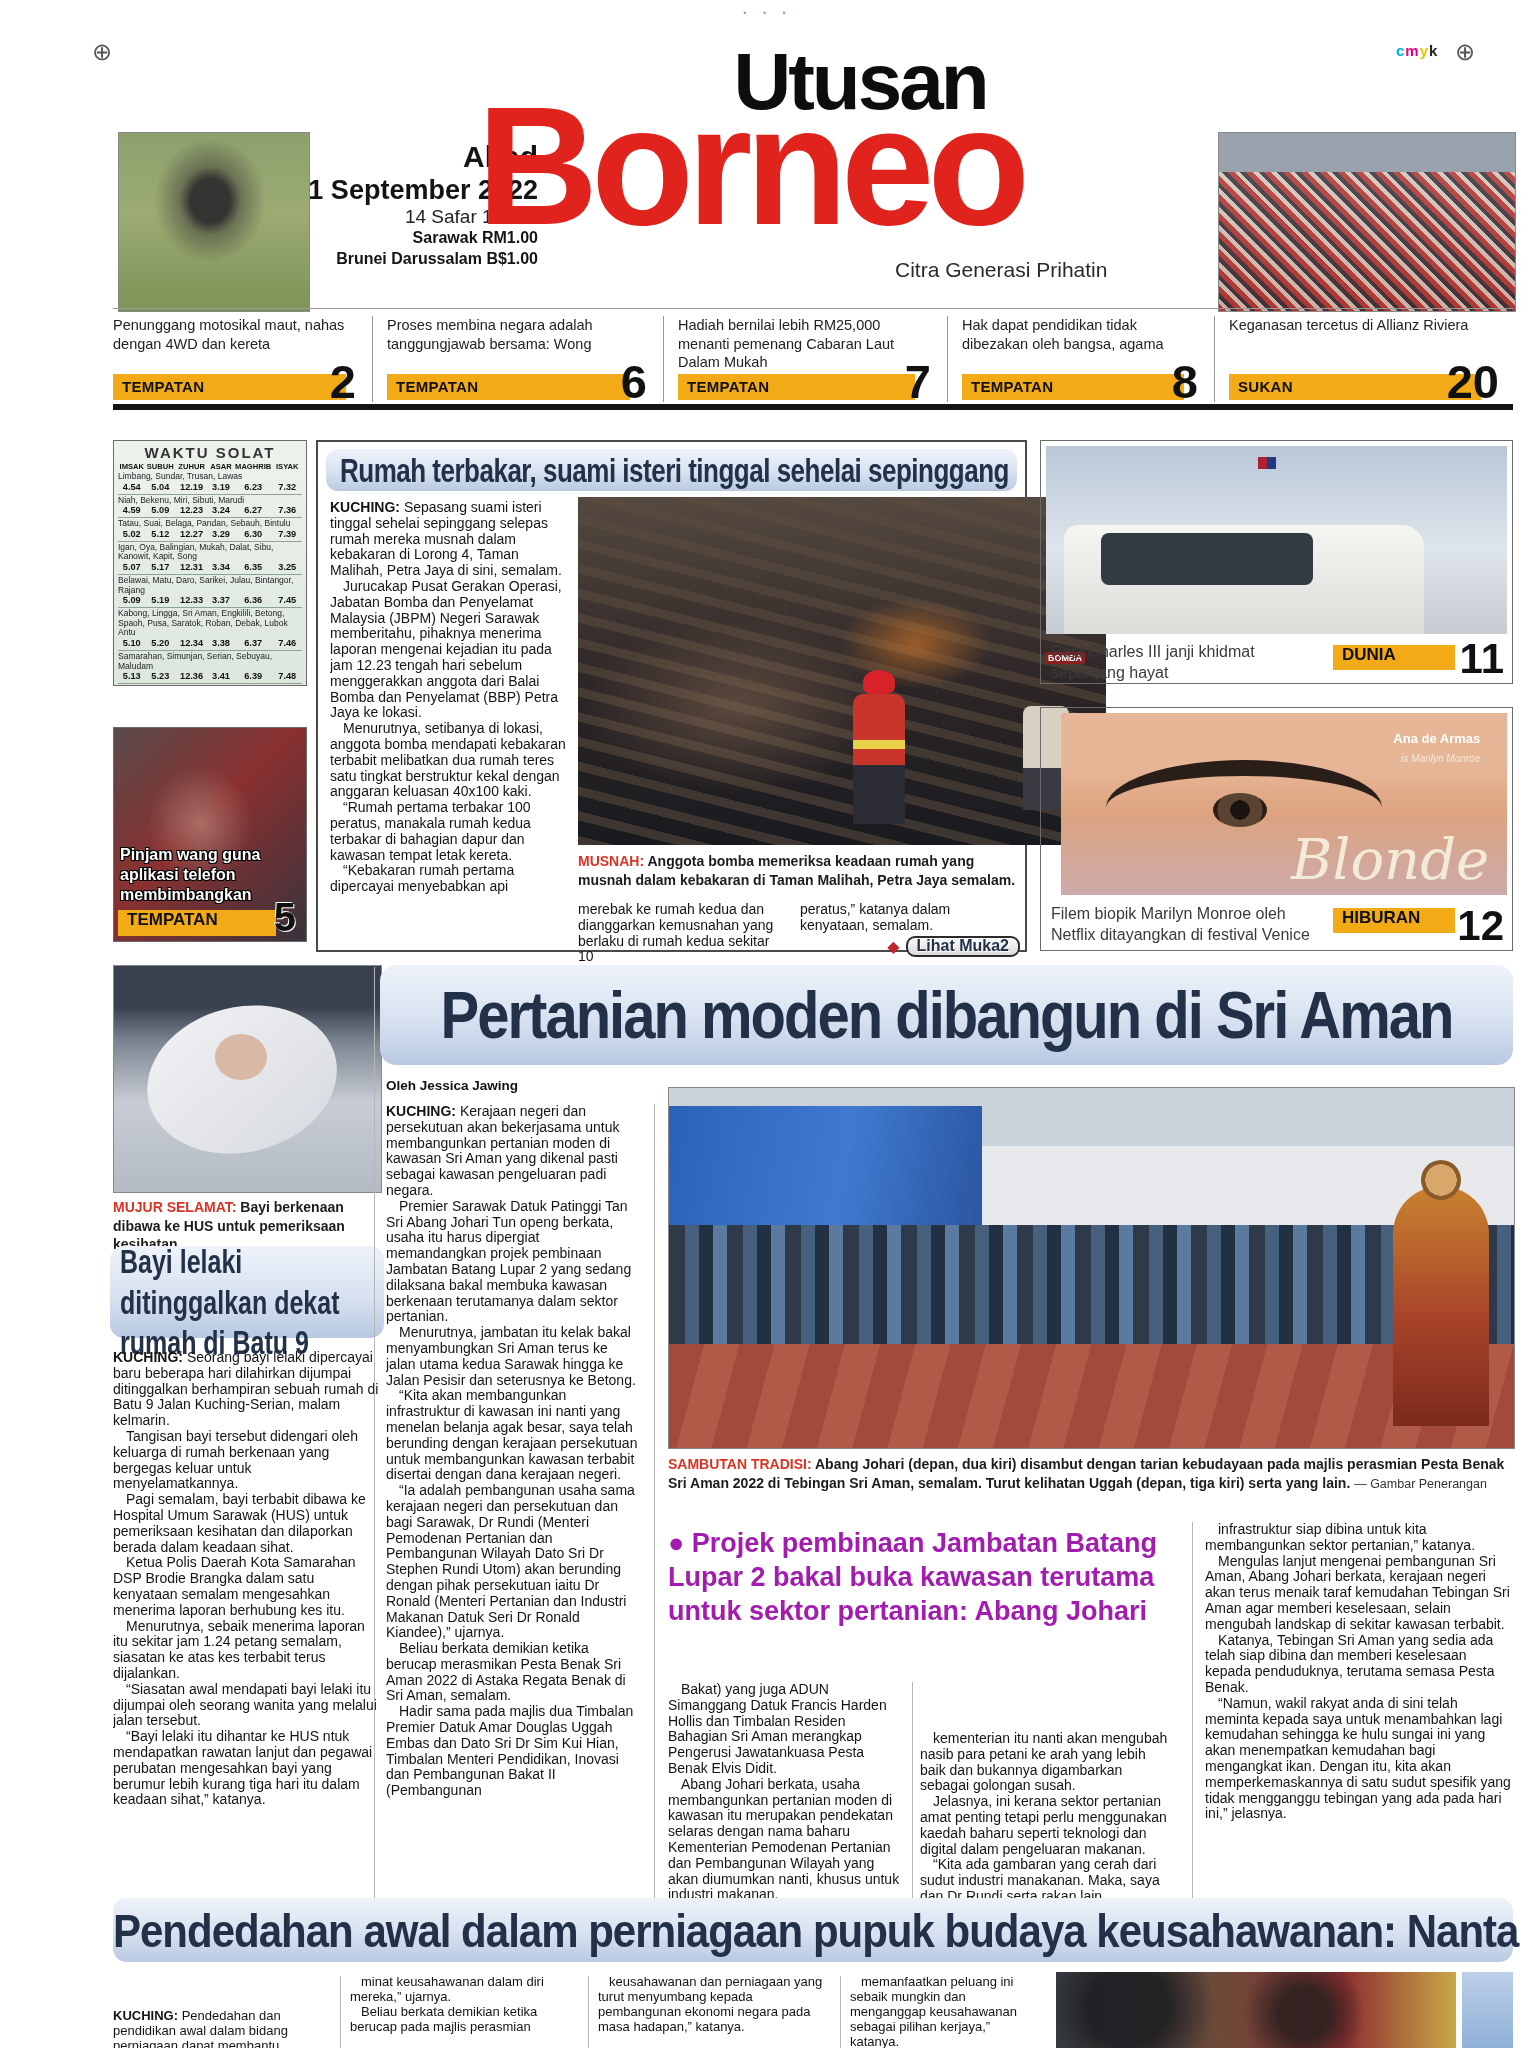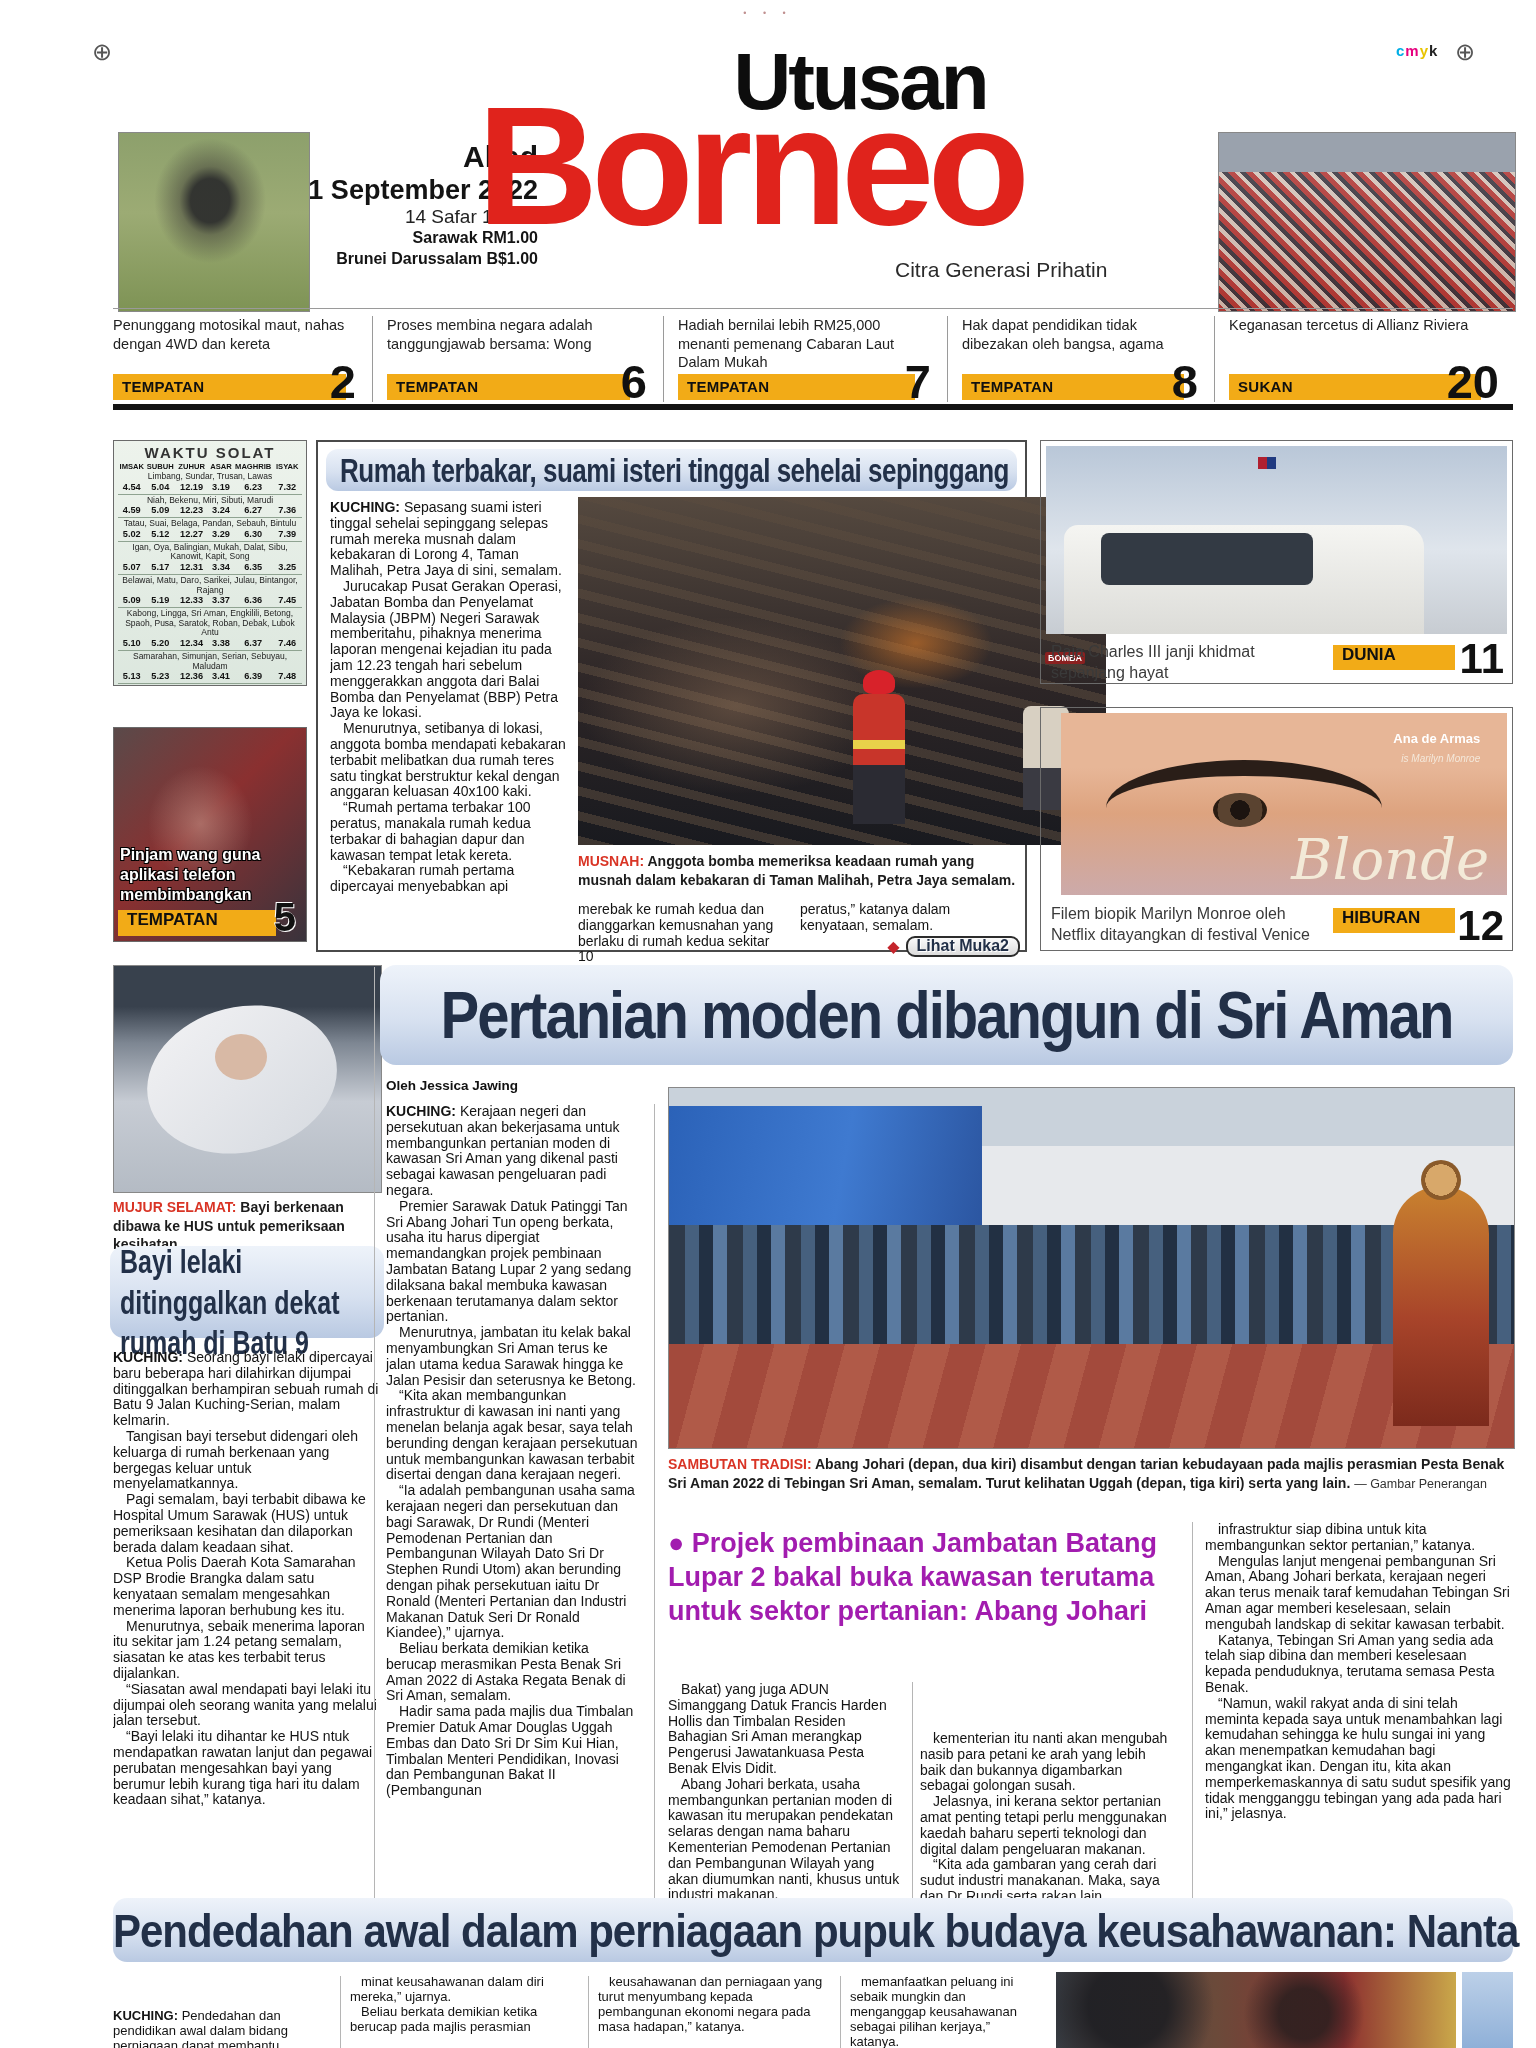--- a/index.html
+++ b/index.html
@@ -95,21 +95,21 @@
   .rule-thick{left:113px;top:404px;width:1400px;height:6px;background:#141414;}
 
   
   .prayer{left:113px;top:440px;width:194px;height:246px;border:1px solid #6a6a6a;box-sizing:border-box;
     background:linear-gradient(180deg,#edf3ec,#dce7de);padding:3px 4px;overflow:hidden;}
   .pt-title{text-align:center;font-size:15px;font-weight:bold;letter-spacing:2px;color:#333;}
   .pt-head{display:flex;font-size:7.6px;font-weight:bold;color:#111;margin-top:1px;}
   .pt-head span,.pt-times span{text-align:center;}
   .pt-c0{width:15%}.pt-c1{width:16%}.pt-c2{width:18%}.pt-c3{width:14%}.pt-c4{width:21%}.pt-c5{width:16%}
   .pt-group{border-bottom:1px solid #8fa391;padding:1px 0;}
-  .pt-areas{font-size:8.5px;line-height:9.6px;text-align:center;color:#222;}
+  .pt-areas{font-size:8.5px;line-height:9.6px;color:#222;}
   .pt-times{display:flex;font-size:9.2px;font-weight:bold;line-height:11px;color:#111;}
 
   
   .band{background:linear-gradient(180deg,#eef3fa 0%,#d7e1f0 55%,#b9c9e2 100%);
         border-radius:12px;color:#223048;}
   .band-txt{display:inline-block;font-weight:bold;transform-origin:left center;white-space:nowrap;}
   .body-col{overflow:hidden;font-size:14px;line-height:15.8px;}
   .body-col p{margin:0;text-indent:13px;}
   .body-col p.lead{text-indent:0;}
   .dateline{font-weight:bold;}

